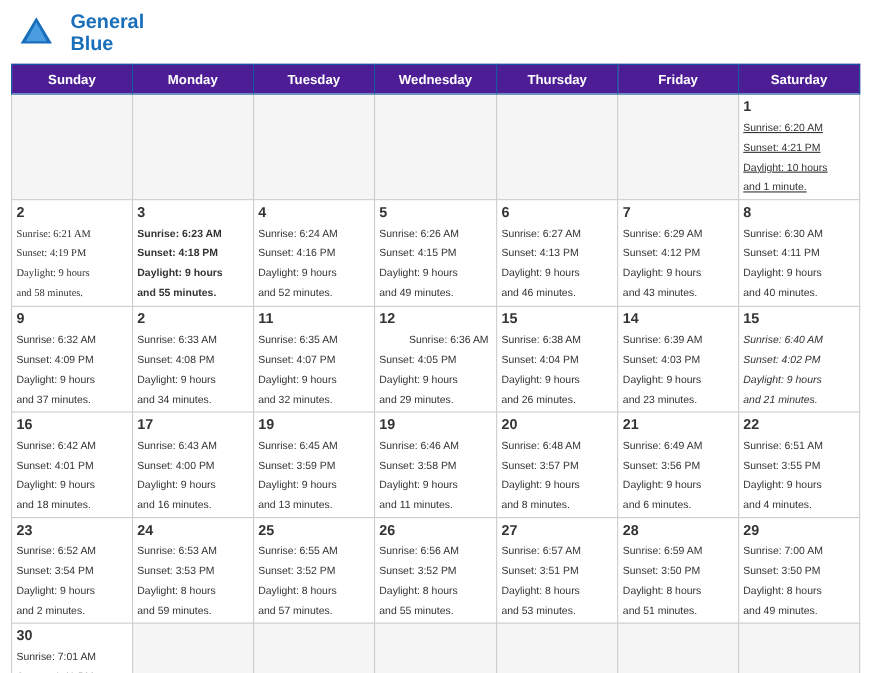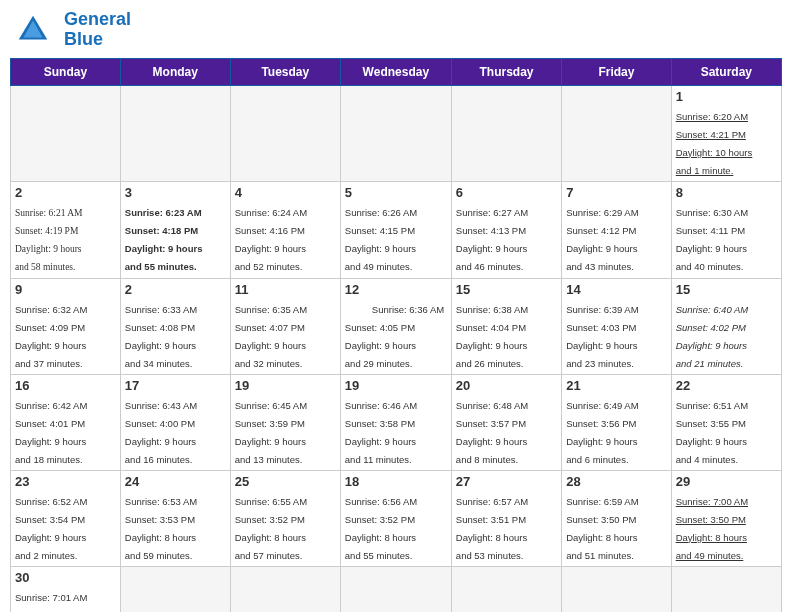--- a/index.html
+++ b/index.html
@@ -309,21 +309,21 @@
 and 59 minutes.</span>
       </td>
       <td>
         <span class="day-number">25</span>
         <span class="day-info" style="white-space:pre-line;">Sunrise: 6:55 AM
 Sunset: 3:52 PM
 Daylight: 8 hours
 and 57 minutes.</span>
       </td>
       <td>
-        <span class="day-number">18</span>
+        <span class="day-number">26</span>
         <span class="day-info" style="white-space:pre-line;">Sunrise: 6:56 AM
 Sunset: 3:52 PM
 Daylight: 8 hours
 and 55 minutes.</span>
       </td>
       <td>
         <span class="day-number">27</span>
         <span class="day-info" style="white-space:pre-line;">Sunrise: 6:57 AM
 Sunset: 3:51 PM
 Daylight: 8 hours
@@ -331,21 +331,21 @@
       </td>
       <td>
         <span class="day-number">28</span>
         <span class="day-info" style="white-space:pre-line;">Sunrise: 6:59 AM
 Sunset: 3:50 PM
 Daylight: 8 hours
 and 51 minutes.</span>
       </td>
       <td>
         <span class="day-number">29</span>
-        <span class="day-info" style="white-space:pre-line;text-decoration:underline;">Sunrise: 7:00 AM
+        <span class="day-info" style="white-space:pre-line;">Sunrise: 7:00 AM
 Sunset: 3:50 PM
 Daylight: 8 hours
 and 49 minutes.</span>
       </td>
     </tr>
 
     <tr class="week-row">
       <td>
         <span class="day-number">30</span>
         <span class="day-info" style="white-space:pre-line;">Sunrise: 7:01 AM

